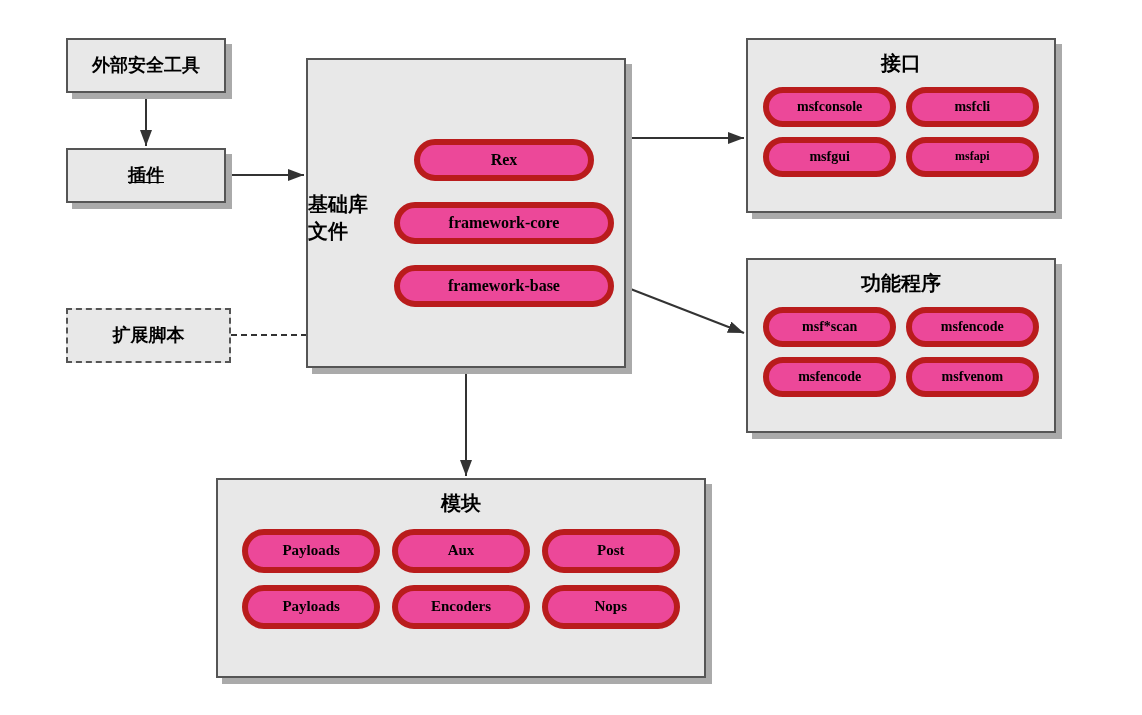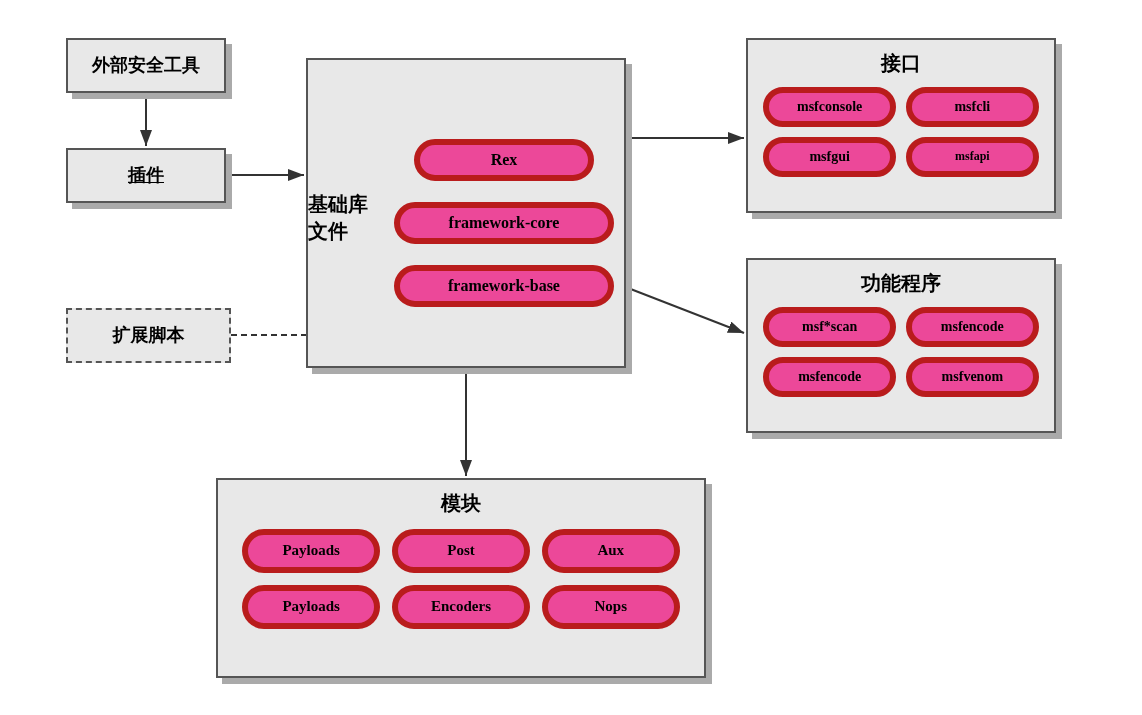--- a/index.html
+++ b/index.html
@@ -272,26 +272,26 @@
     </div>
   </div>
 
   <div class="box box-shadow modules">
     <div class="modules-title">模块</div>
     <div class="modules-grid">
       <div class="inner-box inner-rounded" style="height:44px; font-size:15px;">
         <span>Payloads</span>
       </div>
       <div class="inner-box inner-rounded" style="height:44px; font-size:15px;">
+        <span>Aux</span>
+      </div>
+      <div class="inner-box inner-rounded" style="height:44px; font-size:15px;">
         <span>Post</span>
       </div>
       <div class="inner-box inner-rounded" style="height:44px; font-size:15px;">
-        <span>Aux</span>
-      </div>
-      <div class="inner-box inner-rounded" style="height:44px; font-size:15px;">
         <span>Payloads</span>
       </div>
       <div class="inner-box inner-rounded" style="height:44px; font-size:15px;">
         <span>Encoders</span>
       </div>
       <div class="inner-box inner-rounded" style="height:44px; font-size:15px;">
         <span>Nops</span>
       </div>
     </div>
   </div>

